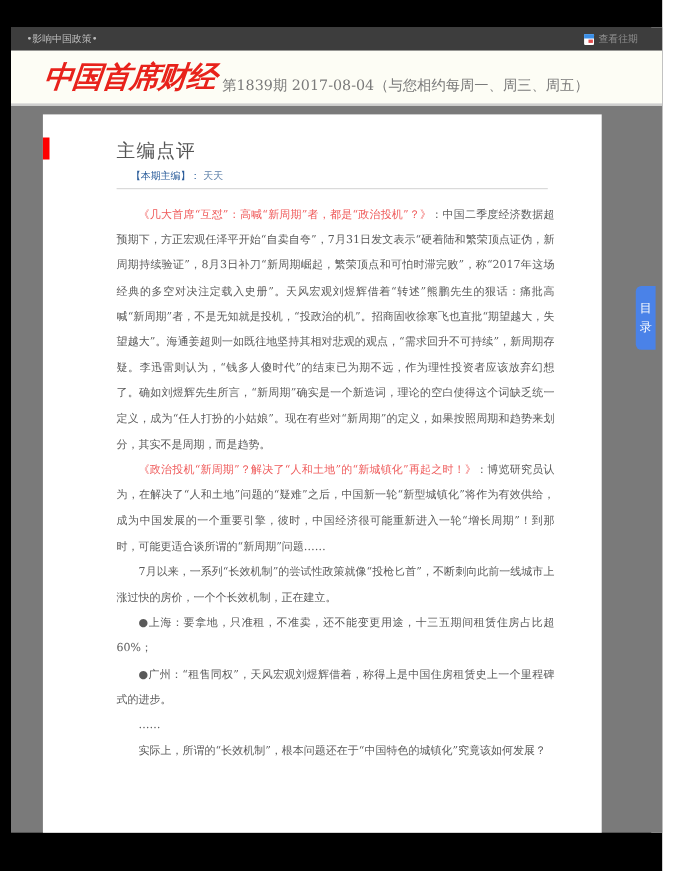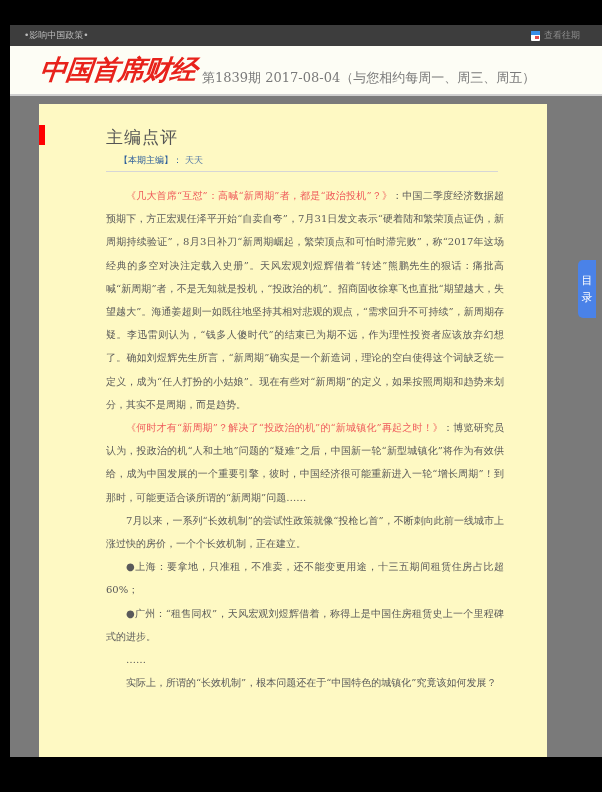--- a/index.html
+++ b/index.html
@@ -37,21 +37,21 @@
     }
     .logo {
       font-family: "DejaVu Sans", "Liberation Sans", sans-serif;
       font-weight: bold; font-style: italic; font-size: 27px; color: #e8221b;
       letter-spacing: -1px; transform: skewX(-6deg);
     }
     .issue { margin-left: 6px; font-size: 13px; color: #7a7a7a; margin-top: 16px; }
 
     .page {
       position: absolute; left: 29px; top: 79px; width: 508px; height: 660px;
-      background: #fef9c3;
+      background: #ffffff;
     }
     .red-marker { position: absolute; left: 0; top: 21px; width: 6px; height: 20px; background: #f00; }
     .title { position: absolute; left: 67px; top: 22px; font-size: 17px; color: #555; letter-spacing: 1px; }
     .editor { position: absolute; left: 80px; top: 50px; font-size: 9px; color: #2a5c9a; font-family: "DejaVu Sans", "Liberation Sans", sans-serif; }
     .editor .name { color: #5b7fa8; }
     .hr { position: absolute; left: 67px; top: 67px; width: 392px; height: 1px; background: #d6d6d6; }
 
     .content {
       position: absolute; left: 67px; top: 80px; width: 398px;
       font-size: 10px; line-height: 23.2px; color: #5a5a5a;
@@ -91,21 +91,21 @@
     <div class="red-marker"></div>
     <div class="title">主编点评</div>
     <div class="editor">
       <span>【本期主编】：</span>
       <span class="name">天天</span>
     </div>
     <div class="hr"></div>
 
     <div class="content">
       <p><span class="hl">《几大首席“互怼”：高喊“新周期”者，都是“政治投机”？》</span><span>：中国二季度经济数据超预期下，方正宏观任泽平开始“自卖自夸”，7月31日发文表示“硬着陆和繁荣顶点证伪，新周期持续验证”，8月3日补刀“新周期崛起，繁荣顶点和可怕时滞完败”，称“2017年这场经典的多空对决注定载入史册”。天风宏观刘煜辉借着“转述”熊鹏先生的狠话：痛批高喊“新周期”者，不是无知就是投机，“投政治的机”。招商固收徐寒飞也直批“期望越大，失望越大”。海通姜超则一如既往地坚持其相对悲观的观点，“需求回升不可持续”，新周期存疑。李迅雷则认为，“钱多人傻时代”的结束已为期不远，作为理性投资者应该放弃幻想了。确如刘煜辉先生所言，“新周期”确实是一个新造词，理论的空白使得这个词缺乏统一定义，成为“任人打扮的小姑娘”。现在有些对“新周期”的定义，如果按照周期和趋势来划分，其实不是周期，而是趋势。</span></p>
-      <p><span class="hl">《何时才有“新周期”？解决了“投政治的机”的“新城镇化”再起之时！》</span><span>：博览研究员认为，投政治的机“人和土地”问题的“疑难”之后，中国新一轮“新型城镇化”将作为有效供给，成为中国发展的一个重要引擎，彼时，中国经济很可能重新进入一轮“增长周期”！到那时，可能更适合谈所谓的“新周期”问题……</span></p>
+      <p><span class="hl">《政治投机“新周期”？解决了“人和土地”的“新城镇化”再起之时！》</span><span>：博览研究员认为，在解决了“人和土地”问题的“疑难”之后，中国新一轮“新型城镇化”将作为有效供给，成为中国发展的一个重要引擎，彼时，中国经济很可能重新进入一轮“增长周期”！到那时，可能更适合谈所谓的“新周期”问题……</span></p>
       <p>7月以来，一系列“长效机制”的尝试性政策就像“投枪匕首”，不断刺向此前一线城市上涨过快的房价，一个个长效机制，正在建立。</p>
       <p>●上海：要拿地，只准租，不准卖，还不能变更用途，十三五期间租赁住房占比超60%；</p>
       <p>●广州：“租售同权”，天风宏观刘煜辉借着，称得上是中国住房租赁史上一个里程碑式的进步。</p>
       <p>……</p>
       <p>实际上，所谓的“长效机制”，根本问题还在于“中国特色的城镇化”究竟该如何发展？</p>
     </div>
   </div>
 </div>
 
 <div class="toc-tab">

